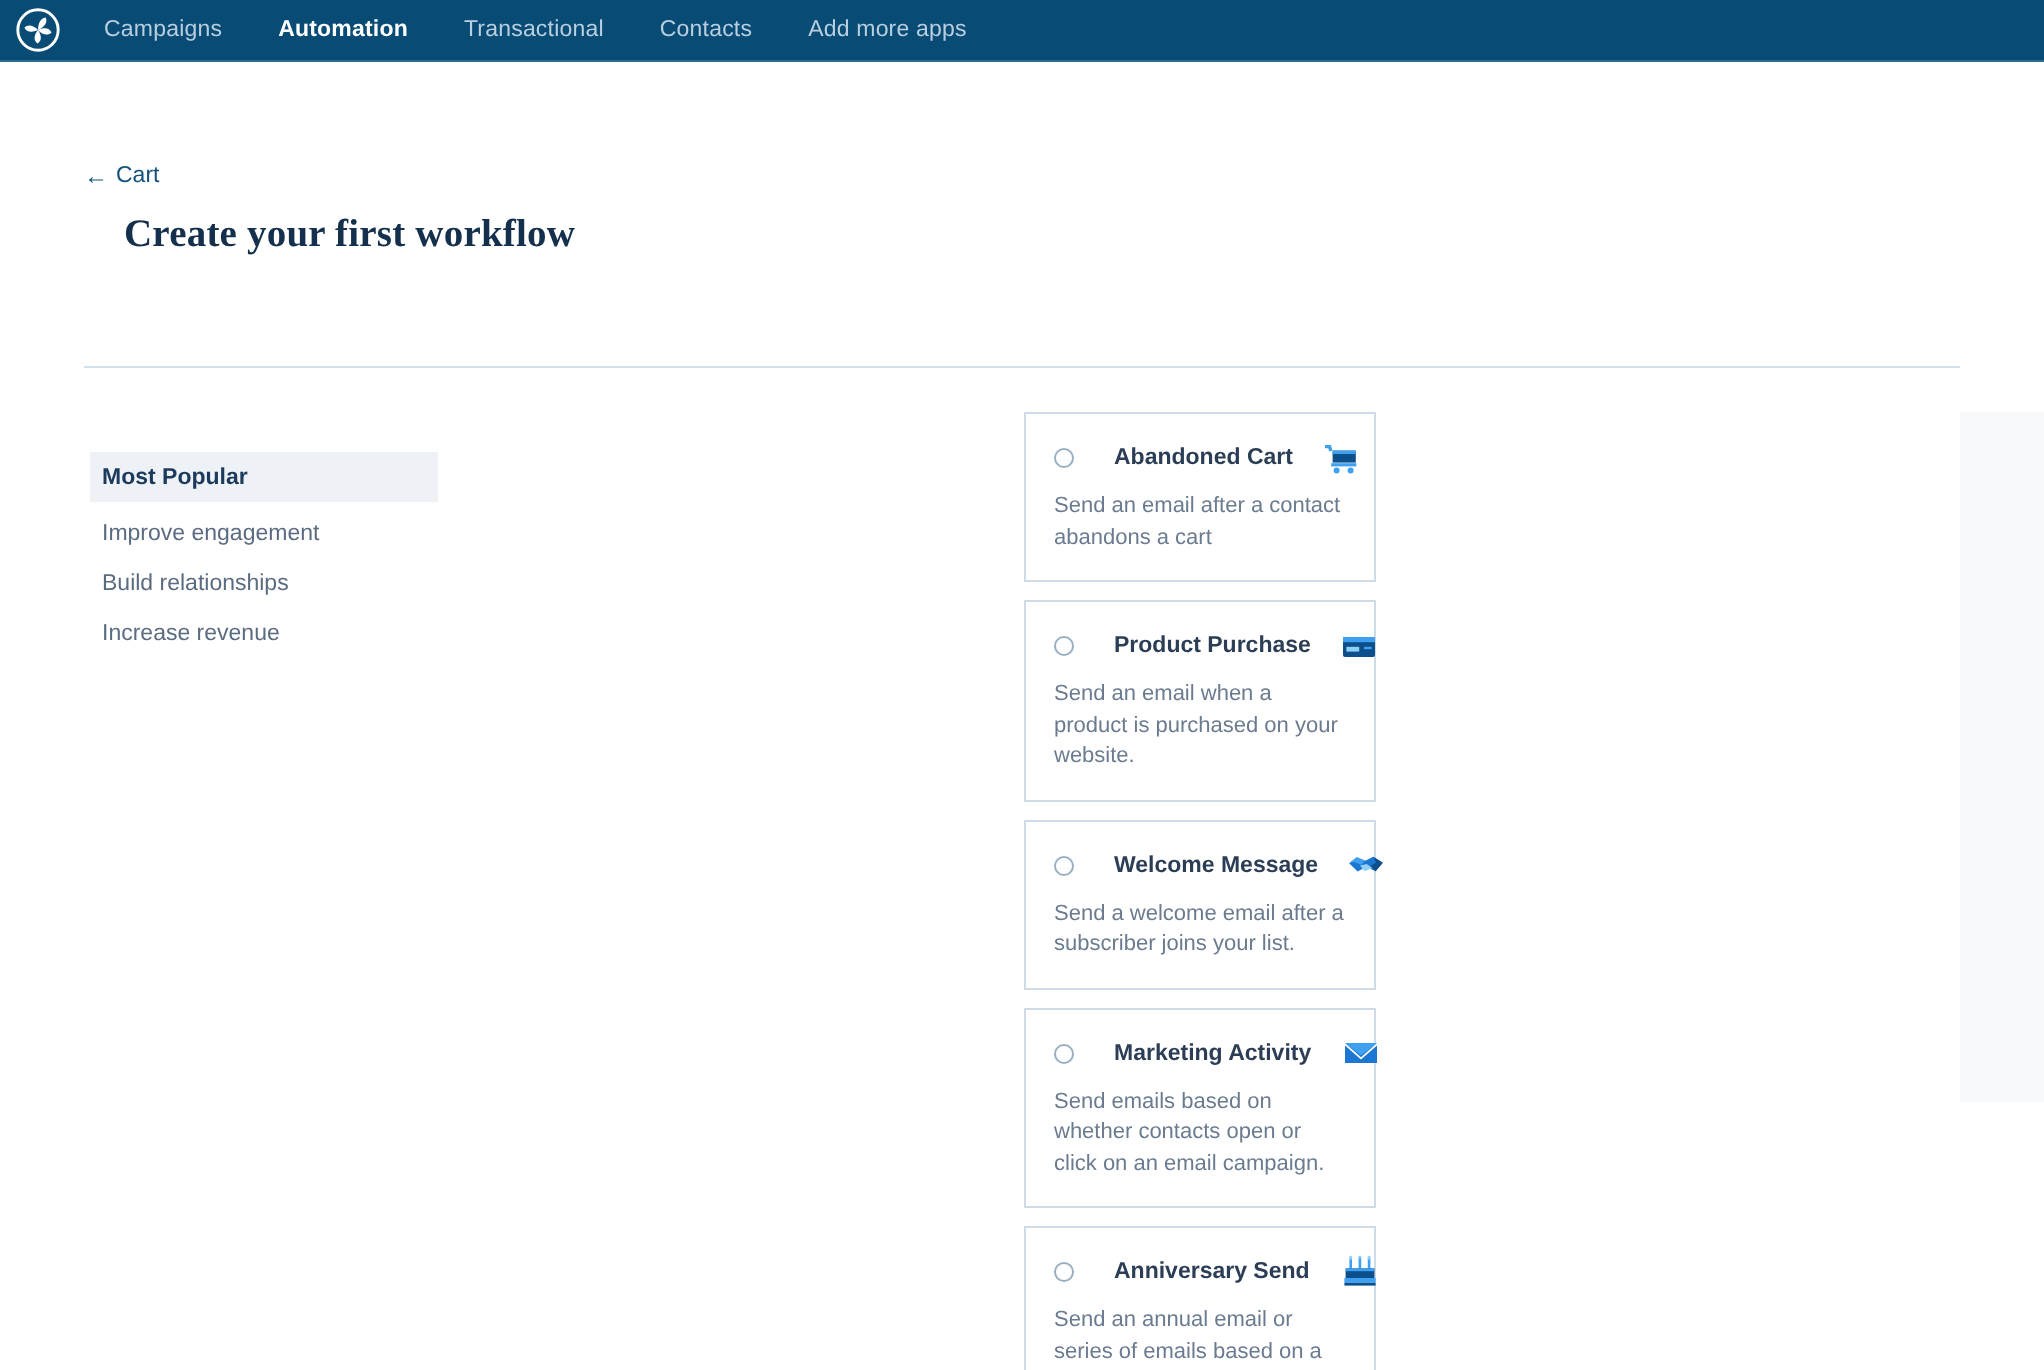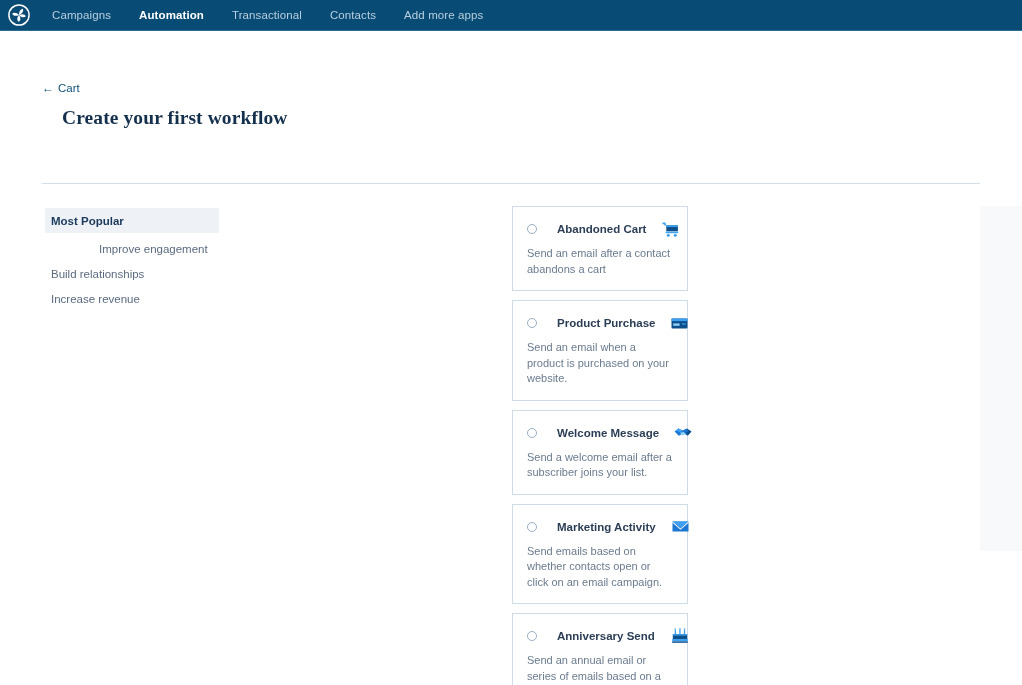--- a/index.html
+++ b/index.html
@@ -68,25 +68,26 @@
   .catlist { position: absolute; left: 45px; top: 177px; width: 174px; }
   .cat-item {
     height: 25px;
     display: flex; align-items: center;
     padding-left: 6px;
     font-size: 11.5px;
     color: #5b6b80;
     cursor: pointer;
   }
   .cat-item + .cat-item { margin-top: 0px; }
-  .cat-item.spaced { margin-top: 3px; margin-left: 48px; }
+  .cat-item.spaced { margin-top: 3px; }
   .cat-item.selected {
     background: #eef1f6;
     color: #1b3a5c;
     font-weight: bold;
+    margin-top: 18px;
   }
 
   
   .ghost-panel {
     position: absolute; left: 980px; top: 175px;
     width: 42px; height: 345px;
     background: #f7f9fb;
   }
 
   

